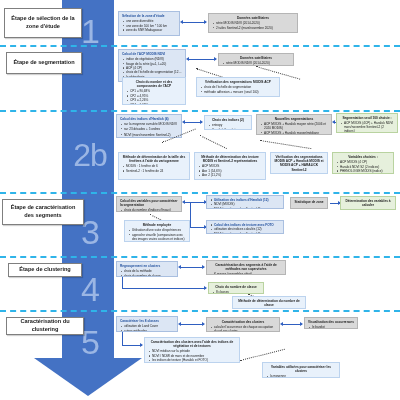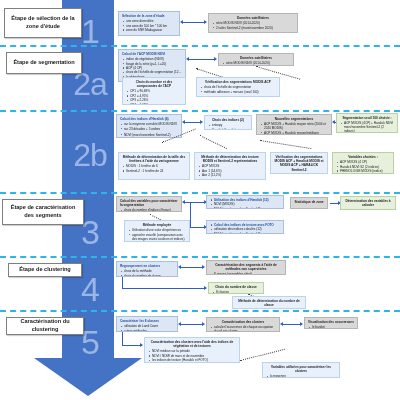--- a/index.html
+++ b/index.html
@@ -117,21 +117,20 @@
 </style>
 </head>
 <body>
 
 <div id="root">
 
   <div class="arrow-shaft"></div>
   <div class="arrow-head"></div>
 
   <div class="stage-num" style="top:14px;">1</div>
-  <div class="stage-num" style="top:68px;font-size:32px;">2a</div>
   <div class="stage-num" style="top:139px;font-size:32px;">2b</div>
   <div class="stage-num" style="top:215px;">3</div>
   <div class="stage-num" style="top:272px;">4</div>
   <div class="stage-num" style="top:325px;">5</div>
 
   <div class="sep" style="top:45px;"></div>
   <div class="sep" style="top:110px;"></div>
   <div class="sep" style="top:192px;"></div>
   <div class="sep" style="top:256px;"></div>
   <div class="sep" style="top:310px;"></div>

